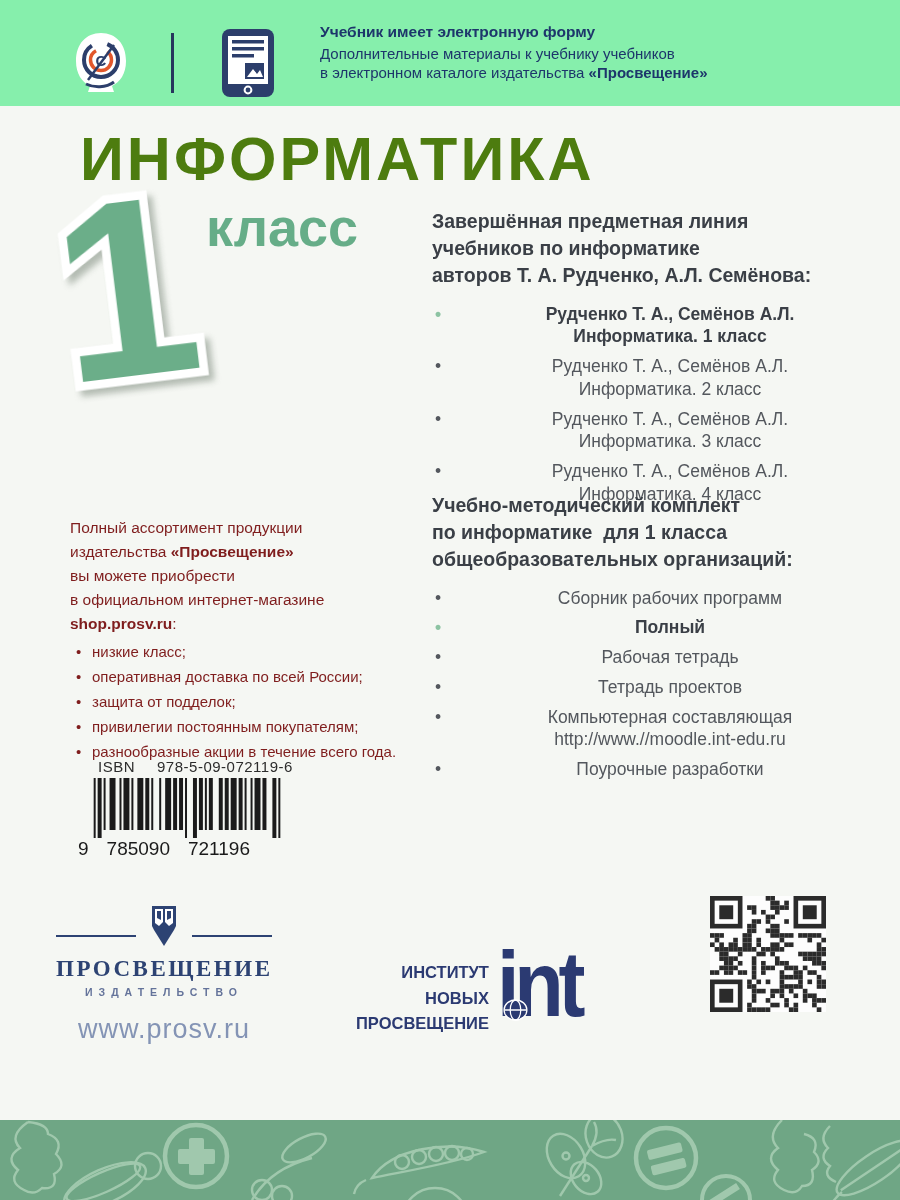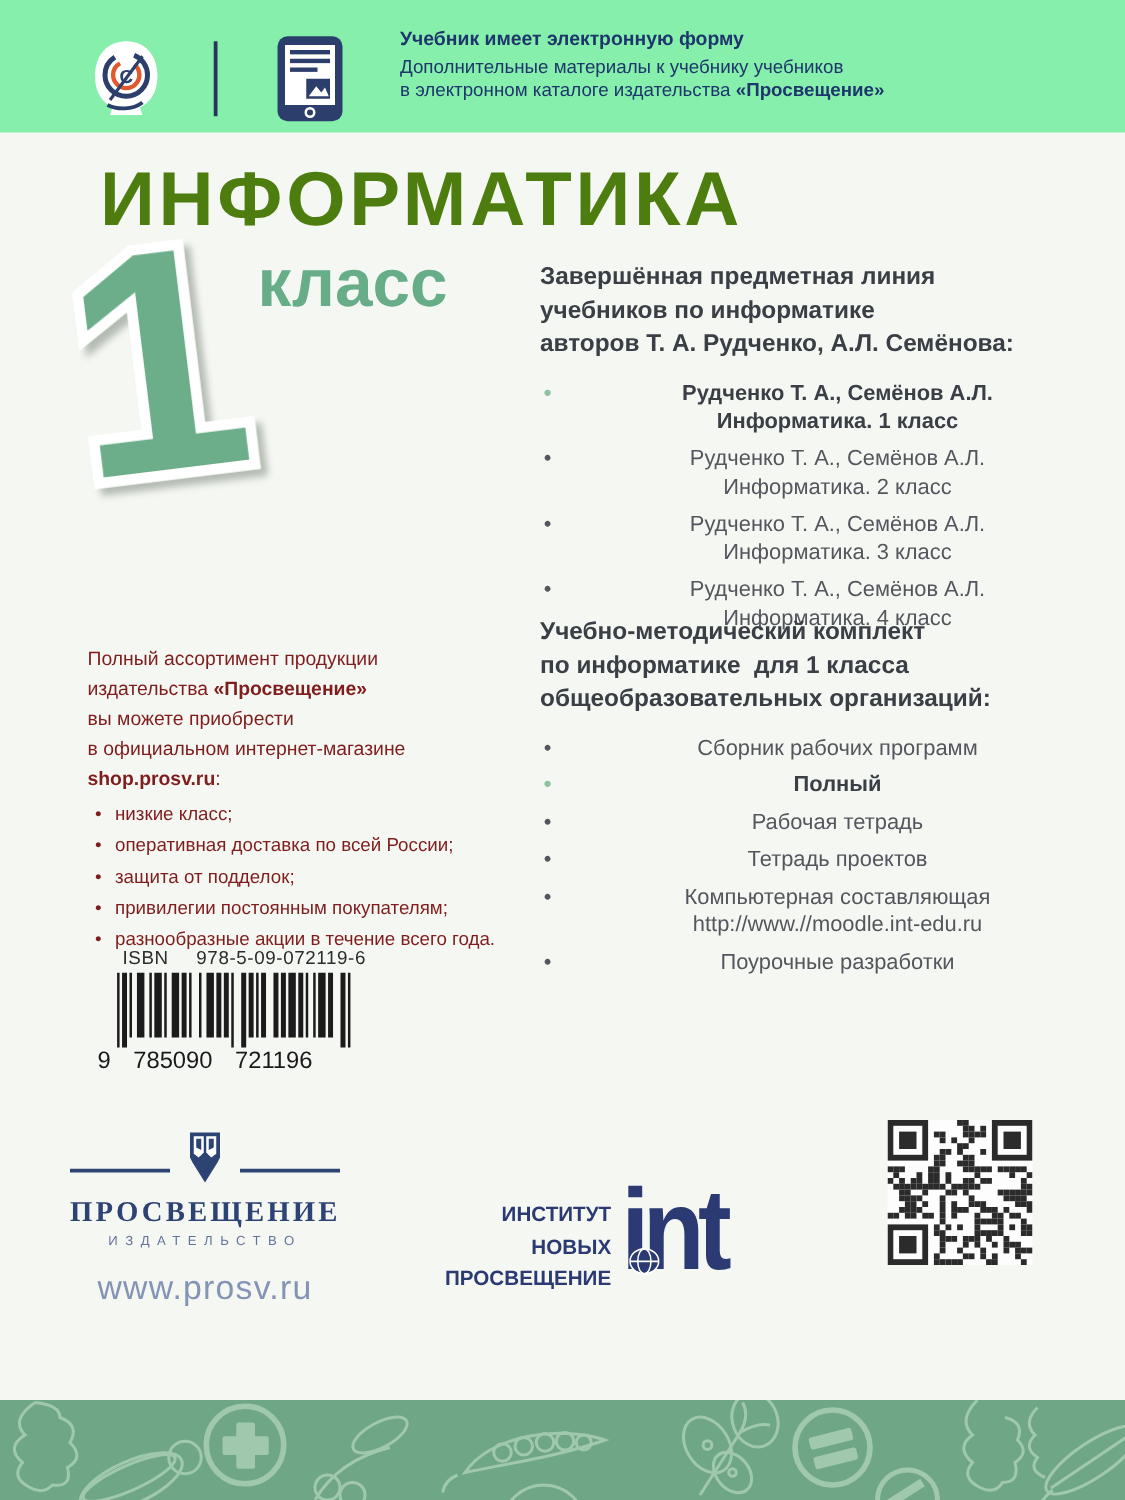--- a/index.html
+++ b/index.html
@@ -49,21 +49,21 @@
   .isbn-line{font-size:15px;letter-spacing:.5px;padding-left:10px;}
   .isbn-line .num{margin-left:22px;}
   .barcode-svg{display:block;margin-top:3px;}
   .bar-digits{display:flex;gap:18px;font-size:19px;margin-top:-2px;color:#1a1a1a;}
   .bar-digits span:first-child{margin-left:-10px;}
   
   .publisher{position:absolute;left:56px;top:902px;width:216px;text-align:center;color:#2d4373;}
   .pub-icon-row{display:flex;align-items:center;justify-content:center;gap:8px;}
   .pub-rule{flex:1;height:2.5px;background:#2d4373;margin-top:18px;}
   .pub-name{font-family:"Liberation Serif", serif;font-weight:bold;font-size:23px;letter-spacing:2.5px;margin-top:4px;}
-  .pub-sub{font-size:10.5px;letter-spacing:6px;color:#64739a;margin-top:4px;}
+  .pub-sub{font-size:10.5px;letter-spacing:6px;color:#64739a;margin-top:4px;font-weight:bold;}
   .pub-site{font-size:27px;color:#8априь;}
   .pub-site{font-size:27px;color:#8494b5;margin-top:16px;letter-spacing:1px;}
   
   .int-block{position:absolute;left:356px;top:952px;display:flex;align-items:flex-start;}
   .int-name{text-align:right;font-size:16.5px;font-weight:600;color:#2b3a72;line-height:1.55;white-space:pre-wrap;margin-top:8px;}
   .int-logotype{position:relative;margin-left:8px;margin-top:-14px;
     font-size:92px;font-weight:bold;color:#2b3a72;letter-spacing:-6px;line-height:1.0;
     transform:scaleX(.88);transform-origin:left top;}
   .int-globe{position:absolute;left:6px;top:6px;}
   

